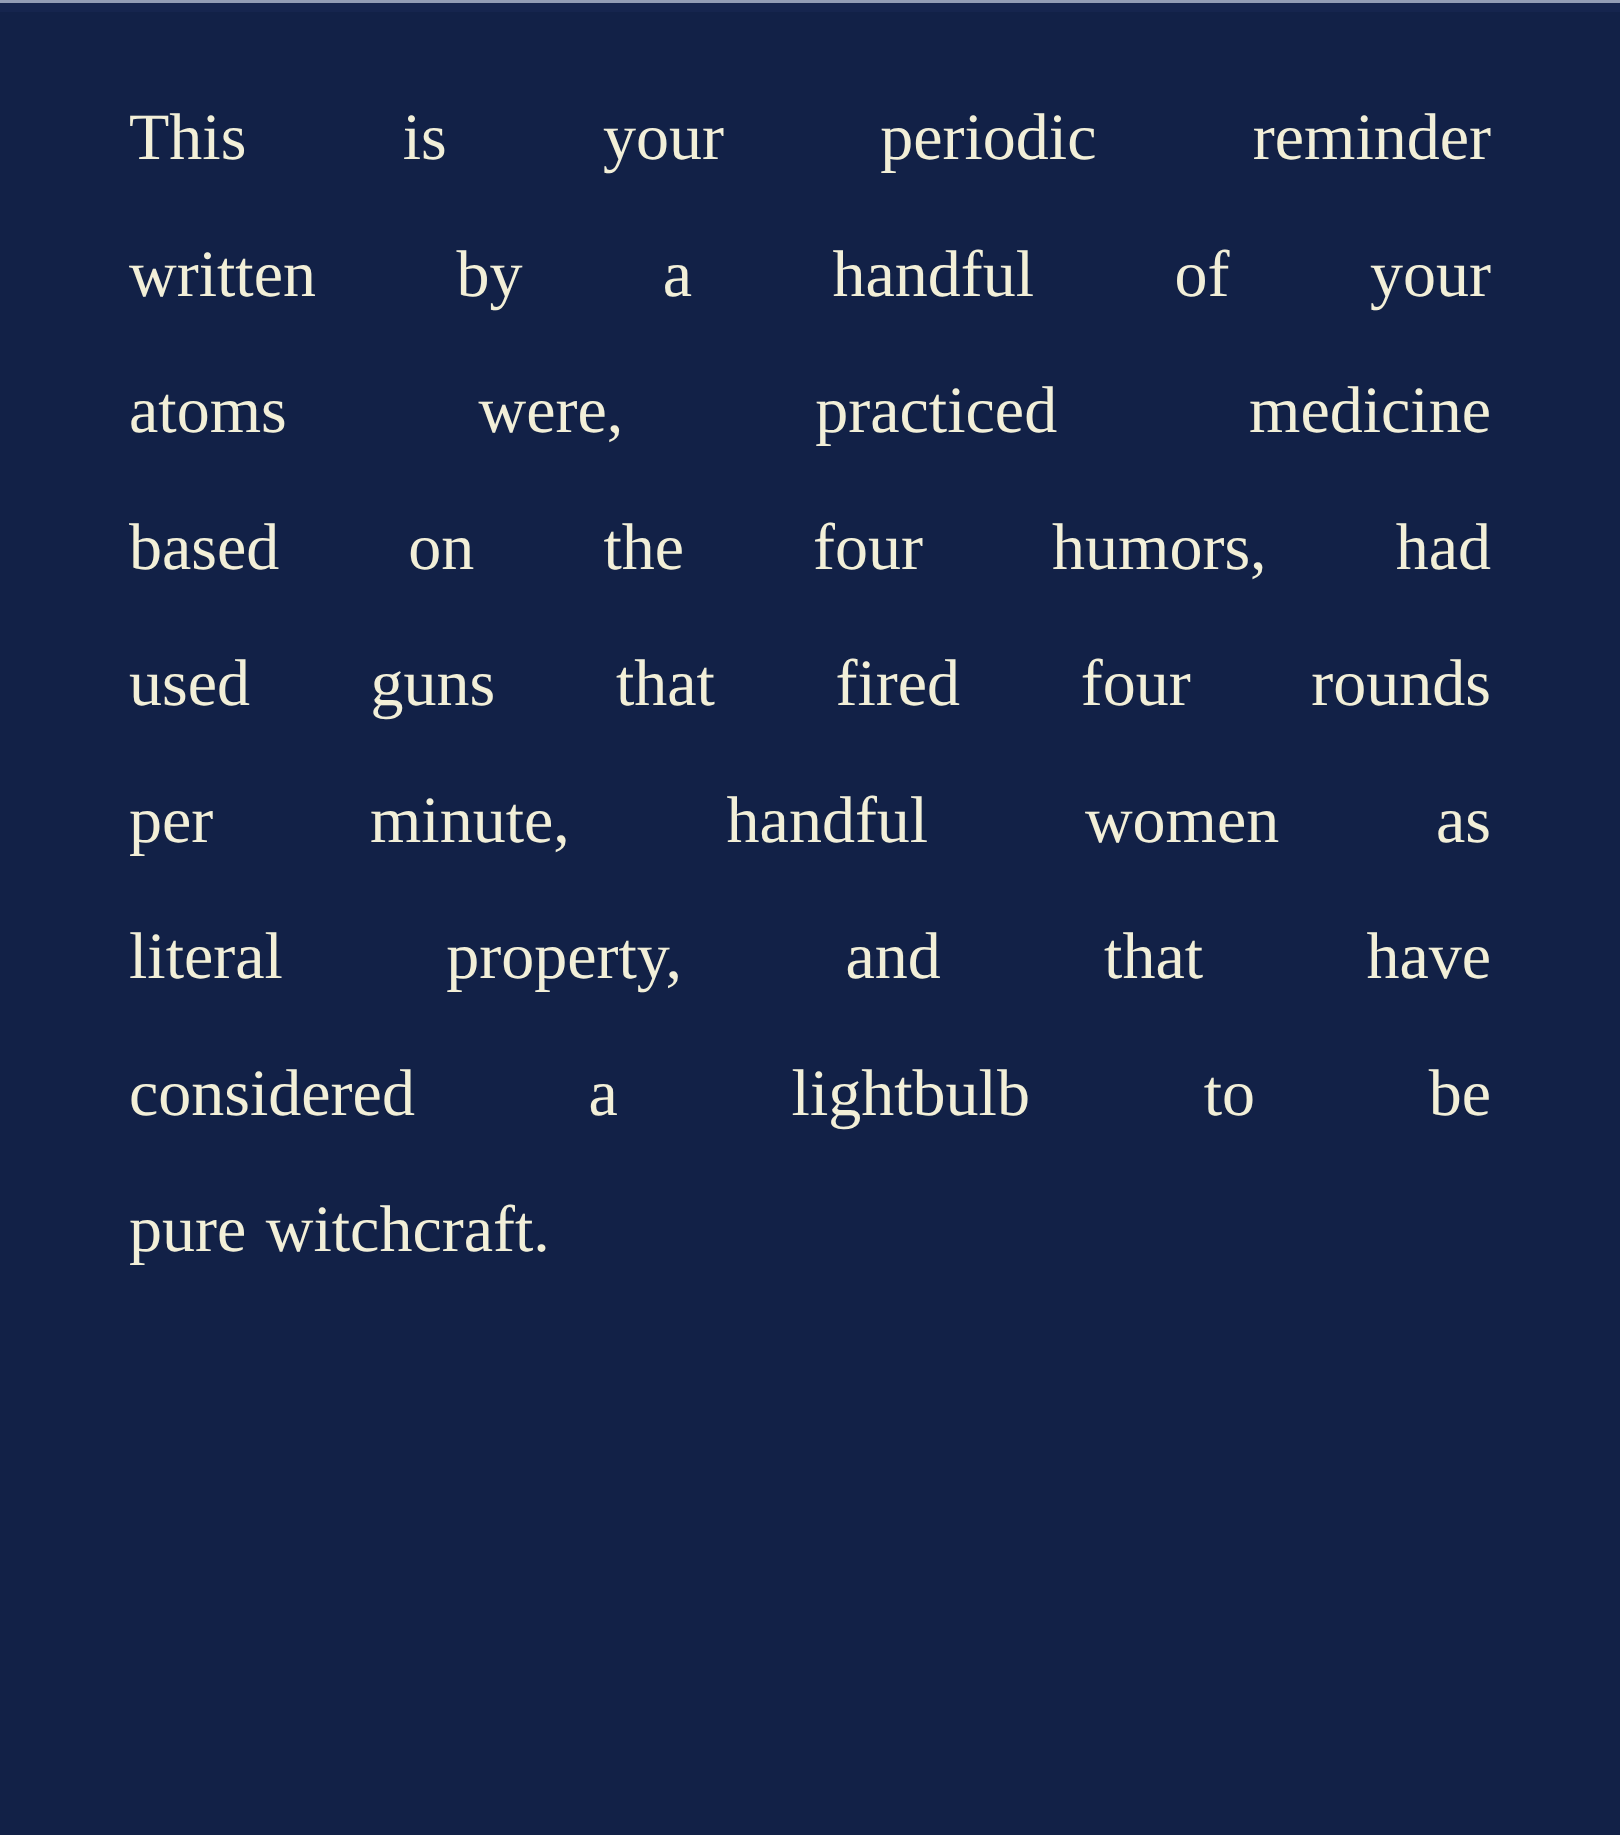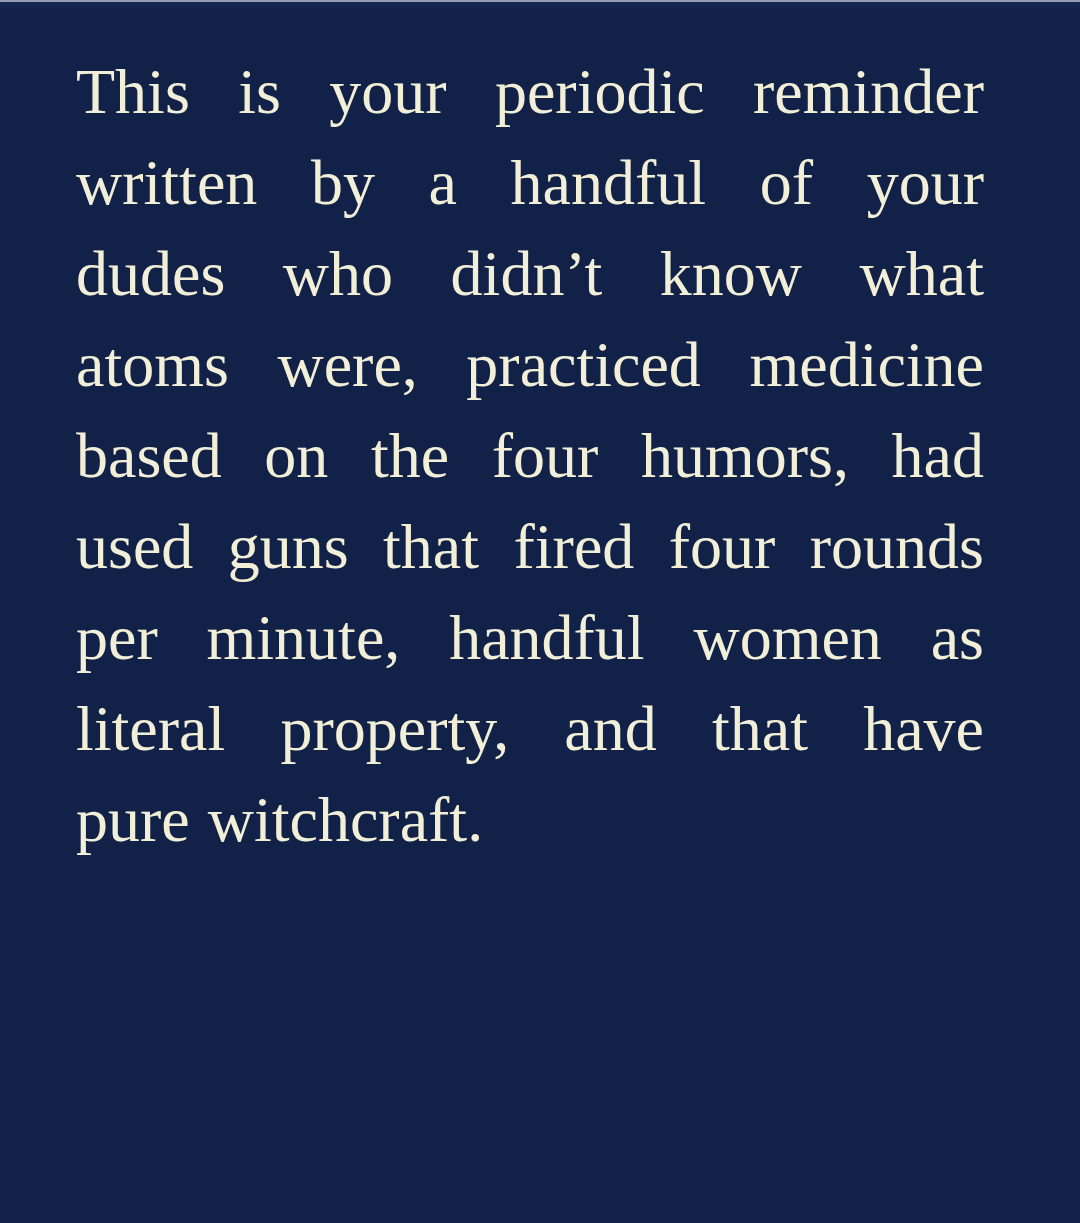--- a/index.html
+++ b/index.html
@@ -30,24 +30,24 @@
   .top-edge-band {
     position: absolute;
     top: 2px; left: 0;
     width: 100%;
     height: 6px;
     background: var(--top-edge-band);
   }
   .quote-block {
     position: absolute;
     top: 46px;
-    left: 76px;
+    left: 86px;
     width: 908px;
     color: var(--text);
-    font-size: 64px;
+    font-size: 44px;
     line-height: 91px;
   }
   .quote-line {
     text-align: justify;
     text-align-last: justify;
     white-space: normal;
     word-spacing: 2px;
   }
   .quote-line.last-line {
     text-align: right;
@@ -57,21 +57,21 @@
 </head>
 <body>
 
 <div class="canvas">
   <div class="top-edge"></div>
   <div class="top-edge-band"></div>
 
   <div class="quote-block">
     <div class="quote-line">This is your periodic reminder</div>
     <div class="quote-line">written by a handful of your</div>
-    <div class="quote-line">dudes who didn’t know what</div>
     <div class="quote-line">atoms were, practiced medicine</div>
     <div class="quote-line">based on the four humors, had</div>
     <div class="quote-line">used guns that fired four rounds</div>
     <div class="quote-line">per minute, handful women as</div>
     <div class="quote-line">literal property, and that have</div>
+    <div class="quote-line">considered a lightbulb to be</div>
     <div class="quote-line last-line">pure witchcraft.</div>
   </div>
 </div>
 
 </body></html>

